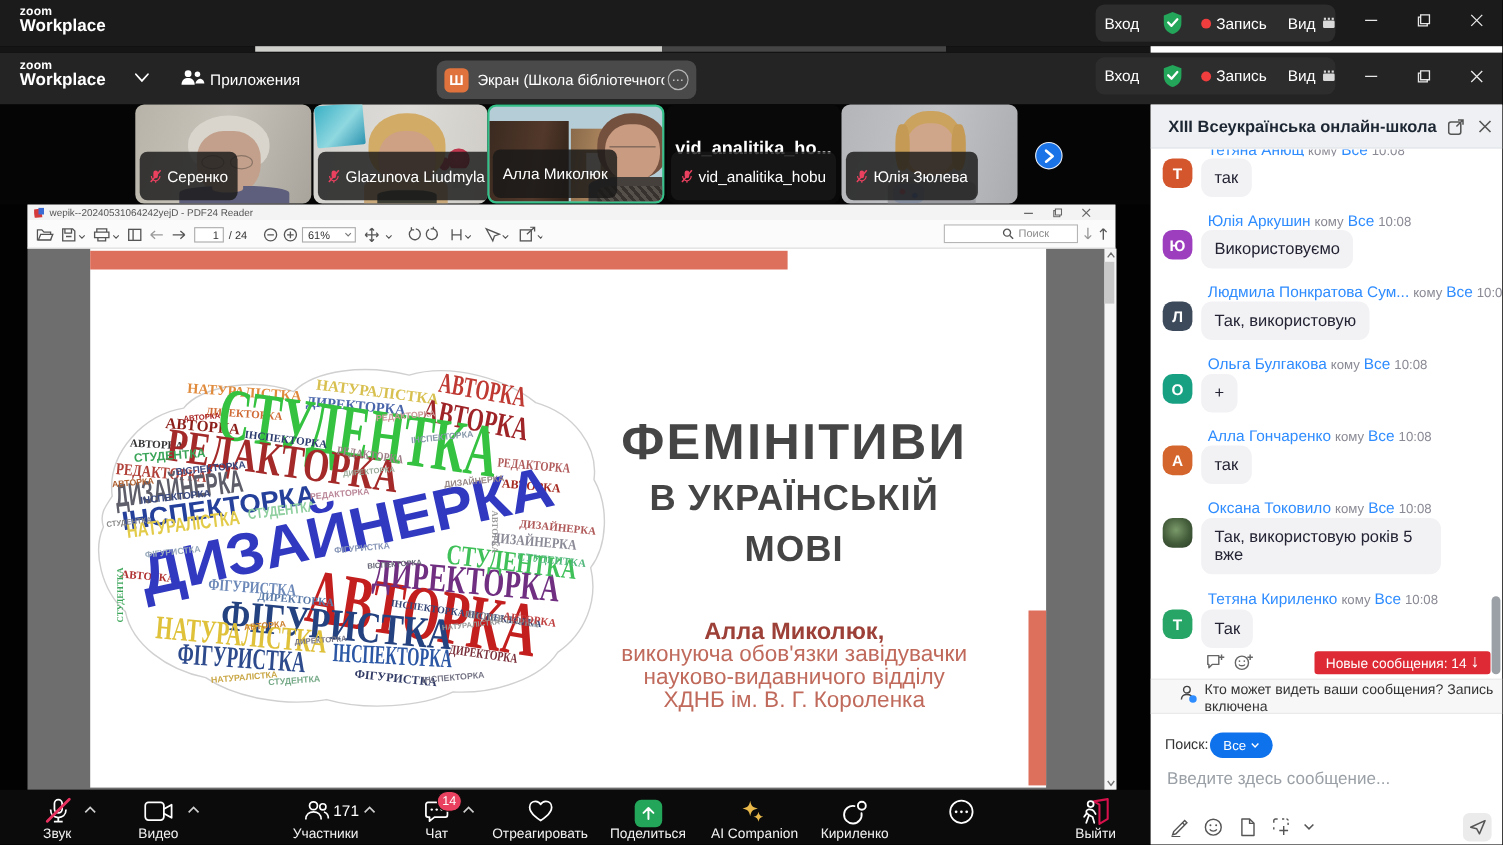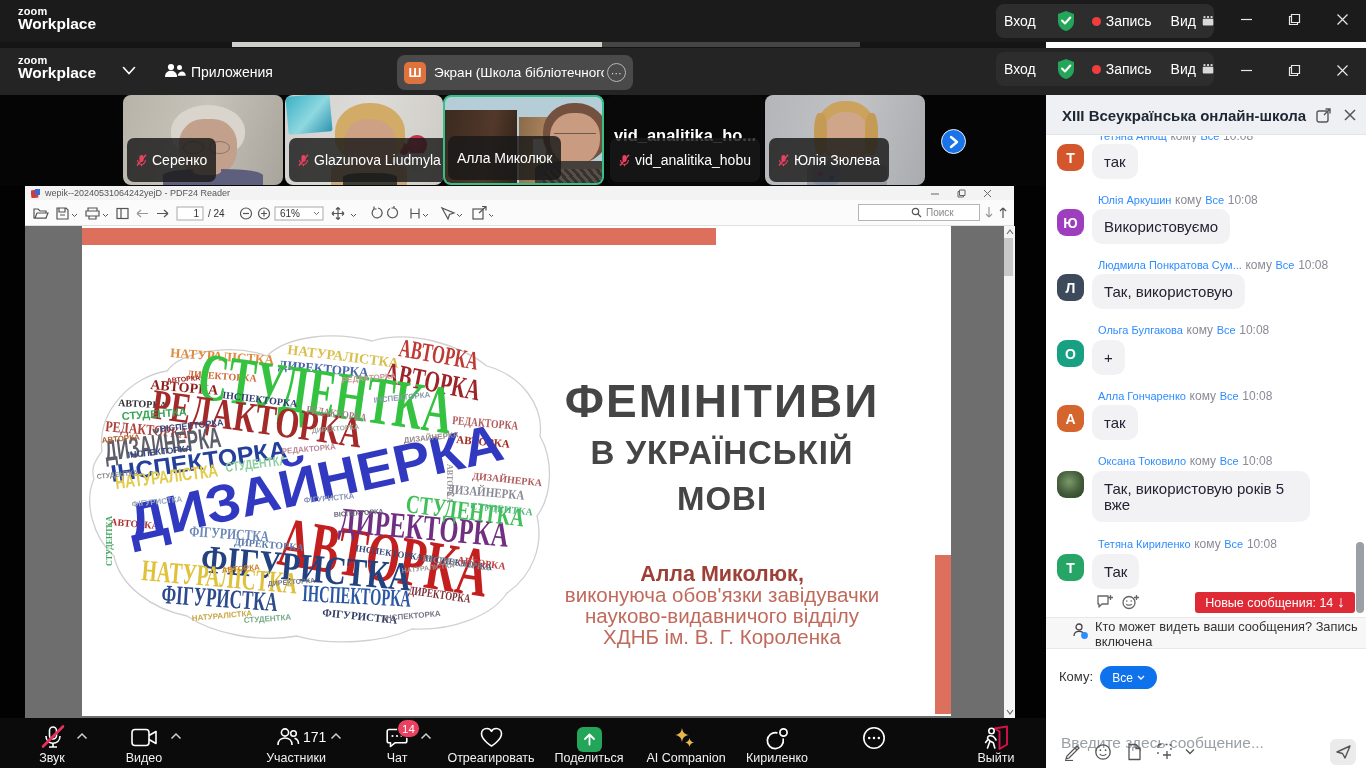--- a/index.html
+++ b/index.html
@@ -19,21 +19,21 @@
 
 .vtile{top:95px;height:90px;overflow:hidden;position:absolute;border-radius:8px;}
 .vlabel{position:absolute;left:4px;bottom:3px;background:rgba(25,25,25,.82);color:#fff;font-size:14px;border-radius:7px;padding:14px 9px;display:flex;align-items:center;gap:5px;white-space:nowrap;}
 
 .pdfwin{left:25px;top:186px;width:989px;height:532px;background:#6e6e6e;}
 .pdftitle{left:0;top:0;width:989px;height:14px;background:#f3f3f3;color:#3a3a3a;font-size:9px;}
 .pdftool{left:0;top:14px;width:989px;height:26px;background:#fbfbfb;border-bottom:1px solid #e0e0e0;}
 .page{left:57px;top:40px;width:869px;height:490px;background:#fff;}
 
 .chat{left:1046px;top:95px;width:320px;height:673px;background:#fff;}
-.cname{color:#2e8cff;font-size:11px;}
+.cname{color:#2e8cff;font-size:14px;}
 .cgrey{color:#8a8a95;font-size:12px;}
 .bubble{background:#f2f2f5;border-radius:10px;color:#232333;font-size:15px;line-height:16px;padding:9.5px 12px;display:inline-block;}
 .avatar{width:27px;height:27px;border-radius:9px;color:#fff;font-size:14px;font-weight:bold;display:flex;align-items:center;justify-content:center;}
 
 .bbar{left:0;top:718px;width:1366px;height:50px;background:#0b0b0b;}
 .blab{position:absolute;top:751px;color:#f2f2f2;font-size:12.5px;text-align:center;white-space:nowrap;transform:translateX(-50%);}
 </style>
 </head>
 <body>
 <div id="root">
@@ -502,25 +502,25 @@
   <div class="abs" style="left:149px;top:497px;width:160px;height:21px;background:#dd2a35;border-radius:3px;color:#fff;font-size:12.5px;display:flex;align-items:center;justify-content:center;">Новые сообщения: 14&nbsp;<span style="font-size:16px;font-weight:bold;margin-top:-2px;">↓</span></div>
 
   <div class="abs" style="left:0;top:522px;width:320px;height:32px;background:#f7f7f7;border-top:1px solid #e8e8e8;border-bottom:1px solid #e8e8e8;"></div>
   <svg class="abs" style="left:26px;top:527px;" width="17" height="20" viewBox="0 0 17 20">
         <circle cx="7" cy="5" r="3" stroke="#444" fill="none" stroke-width="1.3"></circle>
         <path d="M2 14 C2 10.5 4.5 9.3 7 9.3 C9.5 9.3 12 10.5 12 14" stroke="#444" fill="none" stroke-width="1.3"></path>
         <circle cx="12.5" cy="13.5" r="3.4" fill="#2d8cff"></circle>
       </svg>
   <div class="abs" style="left:49px;top:525px;width:268px;font-size:12.8px;color:#333;line-height:14.5px;">Кто может видеть ваши сообщения? Запись включена</div>
 
-  <div class="abs" style="left:13px;top:574px;font-size:13px;color:#333;">Кому:</div>
+  <div class="abs" style="left:13px;top:574px;font-size:13px;color:#333;">Поиск:</div>
   <div class="abs" style="left:54px;top:571px;width:57px;height:23px;background:#0e72ed;border-radius:12px;color:#fff;font-size:12px;display:flex;align-items:center;justify-content:center;gap:4px;">Все <svg width="8" height="5" viewBox="0 0 8 5">
           <path d="M1 1 L4 4 L7 1" stroke="#fff" fill="none" stroke-width="1.3"></path>
         </svg></div>
-  <div class="abs" style="left:15px;top:639px;font-size:15.5px;color:#9aa0a6;">Введите здесь сообщение...</div>
+  <div class="abs" style="left:15px;top:605px;font-size:15.5px;color:#9aa0a6;">Введите здесь сообщение...</div>
 
   <svg class="abs" style="left:18px;top:648px;" width="18" height="18" viewBox="0 0 18 18">
         <path d="M2 16 L5 15 L15 5 L13 3 L3 13 Z M11 5 L13 7" stroke="#555" fill="none" stroke-width="1.3"></path>
         <path d="M1 17.5 H9" stroke="#555" stroke-width="1.2"></path>
       </svg>
   <svg class="abs" style="left:48px;top:648px;" width="18" height="18" viewBox="0 0 18 18">
         <circle cx="9" cy="9" r="7.2" stroke="#555" fill="none" stroke-width="1.3"></circle>
         <circle cx="6.4" cy="7.2" r="0.9" fill="#555"></circle>
         <circle cx="11.6" cy="7.2" r="0.9" fill="#555"></circle>
         <path d="M5.8 11 C7 13 11 13 12.2 11" stroke="#555" fill="none" stroke-width="1.2"></path>

